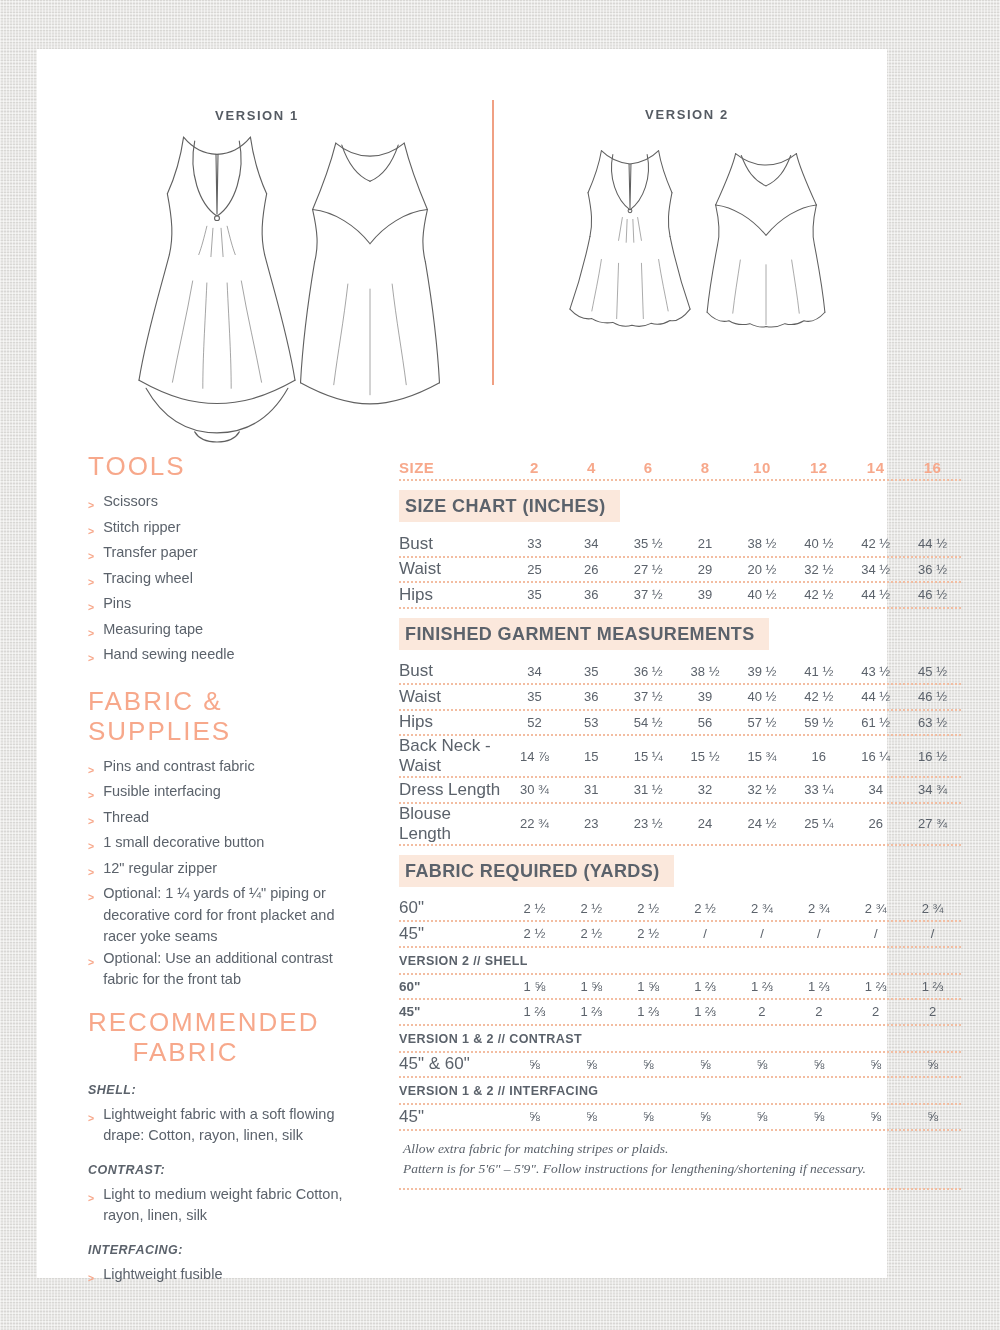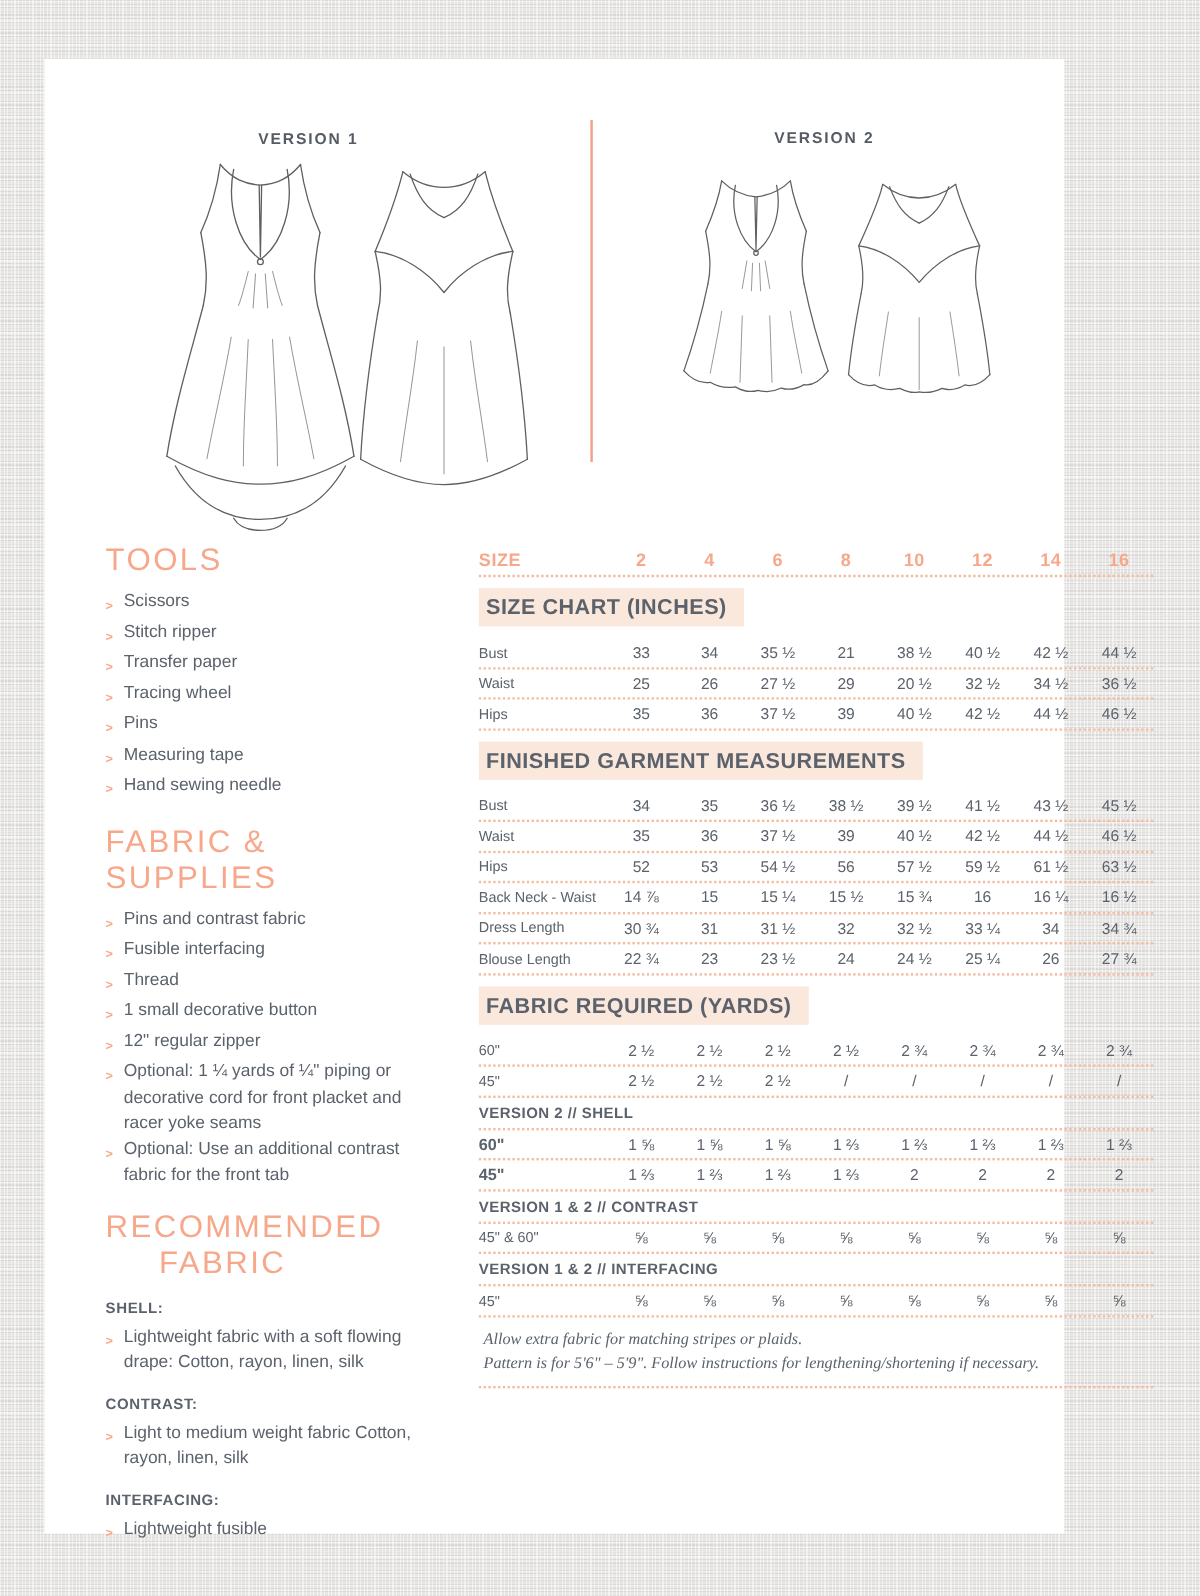--- a/index.html
+++ b/index.html
@@ -49,30 +49,31 @@
     font-size:26px;font-weight:300;color:var(--accent);
     letter-spacing:2px;line-height:30px;margin-bottom:10px;
   }
   .side-h.two-line{max-width:195px;text-align:center;}
   .blist{list-style:none;margin-bottom:16px;}
   .blist li{display:flex;gap:9px;font-size:14.5px;line-height:21.5px;color:var(--ink);}
   .chev{color:var(--accent);font-size:10.5px;font-weight:bold;padding-top:4px;flex:0 0 auto;}
   .group-label{
     font-size:12.5px;font-weight:bold;letter-spacing:.5px;color:var(--ink);
     margin:16px 0 7px;
+    font-style:italic;
   }
   .mt18{margin-top:8px;}
   
   .tables{position:absolute;left:314px;top:406px;width:562px;margin-left:48px;}
   .t-row{
     display:grid;grid-template-columns:107px repeat(8,1fr);
     align-items:center;min-height:25.5px;
     border-bottom:2px dotted var(--dot);
   }
-  .t-label{font-size:12px;color:var(--ink);}
+  .t-label{font-size:17px;color:var(--ink);}
   .t-label.b{font-weight:bold;font-size:13.5px;}
   .t-cell{font-size:13px;color:var(--ink);text-align:center;}
   .size-grid{border-bottom:2px dotted var(--dot);min-height:26px;}
   .size-grid .t-label,.size-grid .t-cell{
     color:var(--accent);font-weight:bold;font-size:15px;letter-spacing:.5px;
   }
   .band{
     display:inline-block;background:var(--band);color:var(--ink);
     font-size:18px;font-weight:bold;letter-spacing:.4px;
     padding:6px 14px 5px 6px;margin:9px 0 10px;

